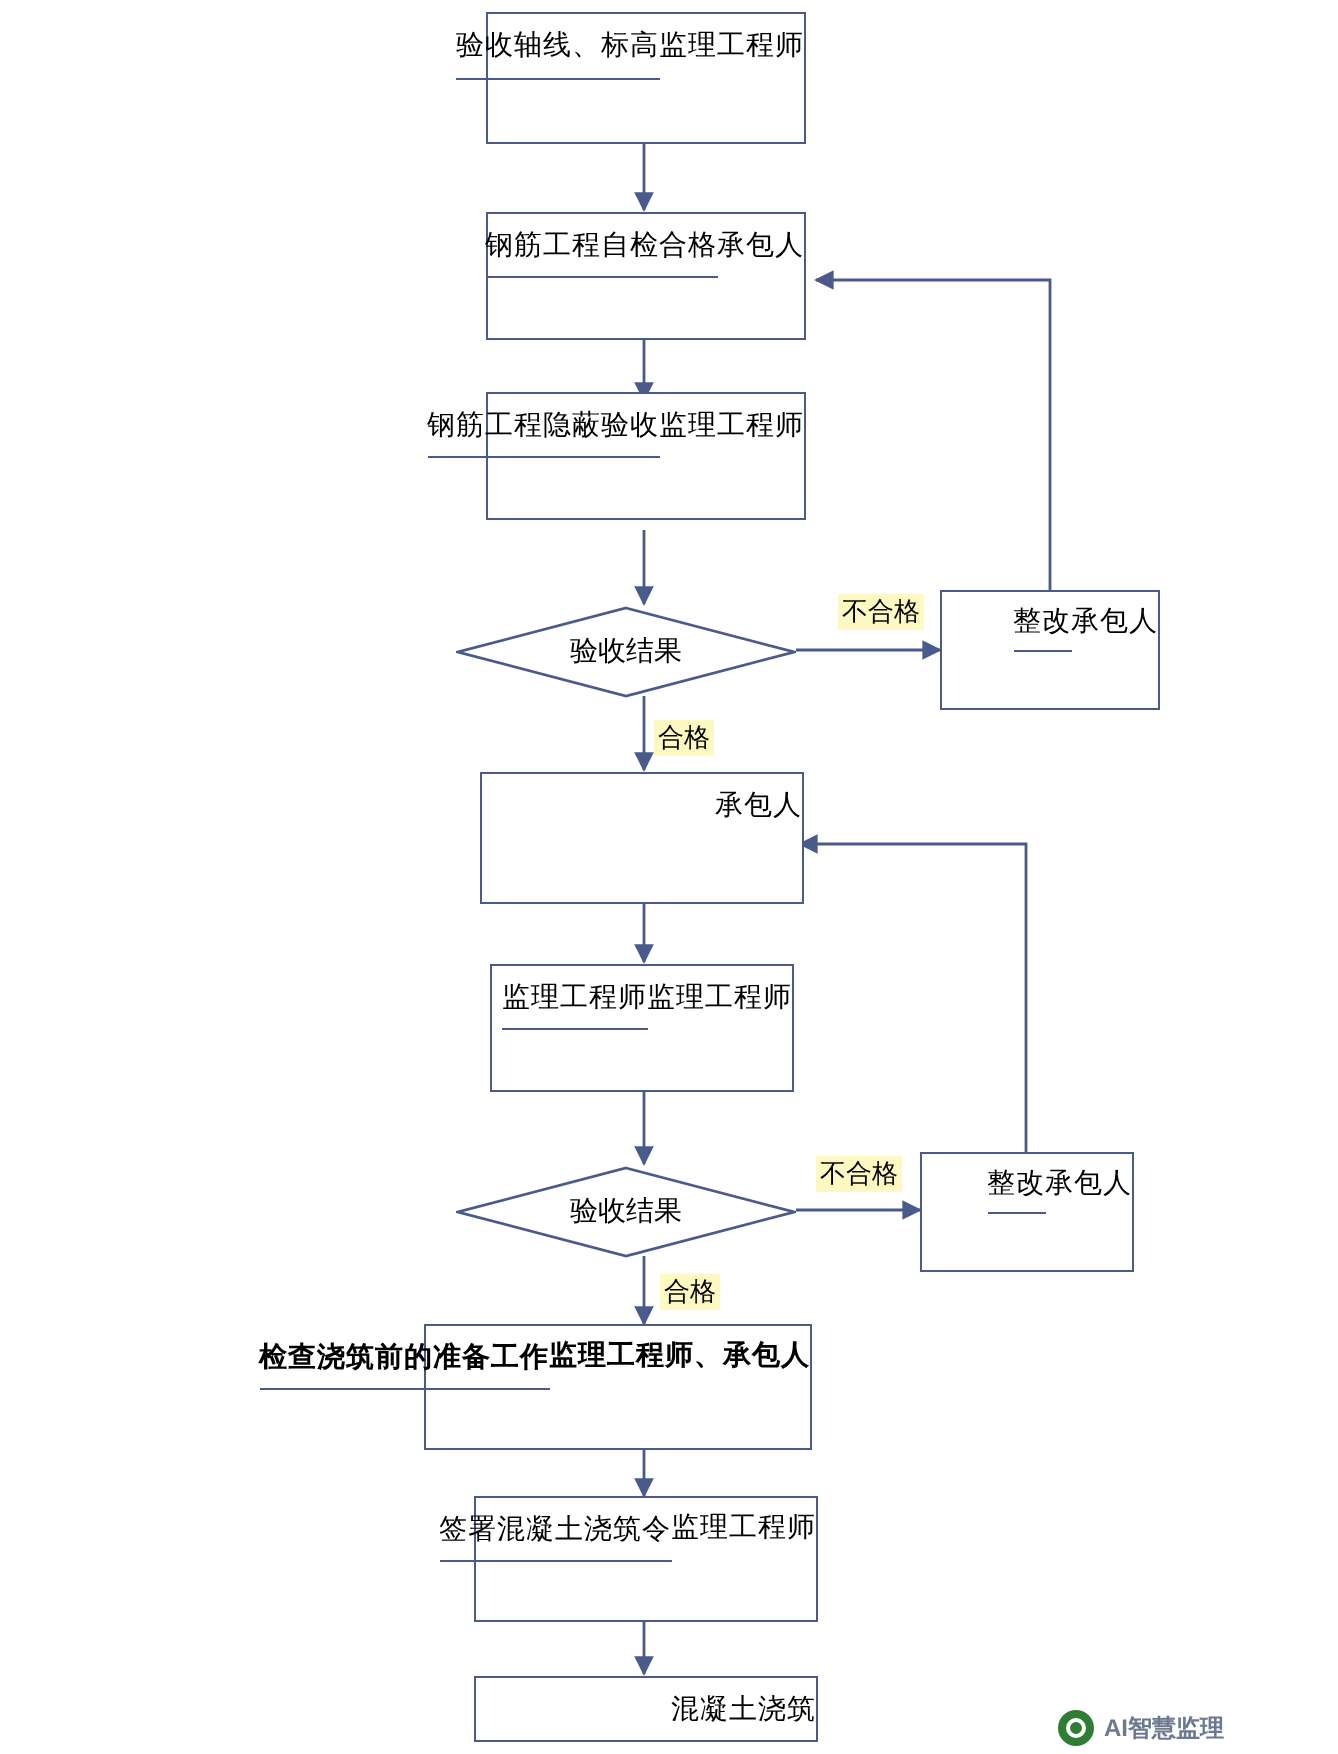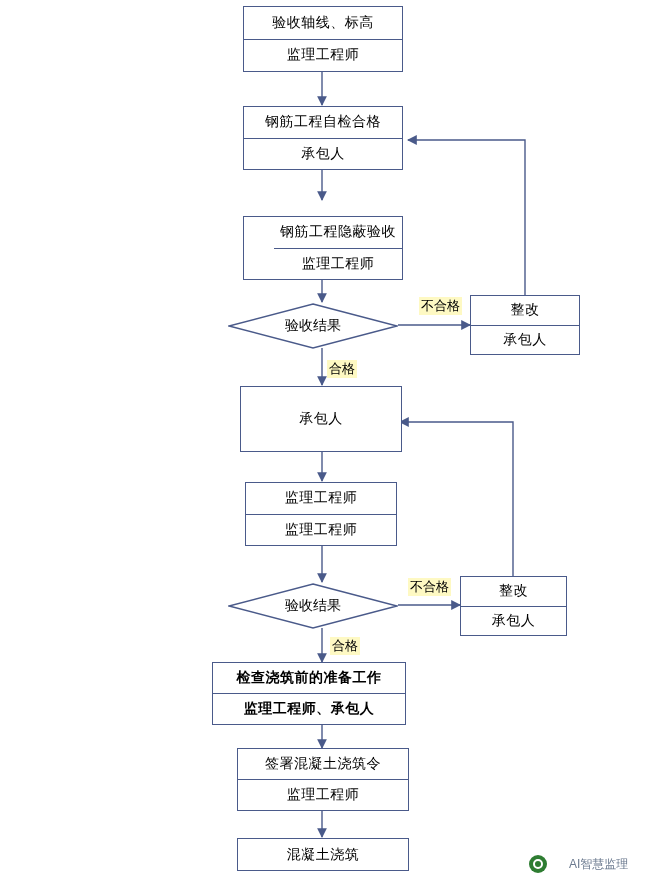--- a/index.html
+++ b/index.html
@@ -16,22 +16,22 @@
     height: 877px;
     background: #ffffff;
     overflow: hidden;
   }
   .node {
     position: absolute;
     box-sizing: border-box;
     border: 1px solid #4a5a8a;
     background: #ffffff;
     display: flex;
-    flex-direction: column;
-    justify-content: center;
+    flex-direction: row;
+    justify-content: flex-end;
   }
   .node .cell {
     box-sizing: border-box;
     display: flex;
     align-items: center;
     justify-content: center;
     color: #000000;
     font-size: 14px;
     letter-spacing: 0.5px;
     white-space: nowrap;
@@ -74,21 +74,22 @@
   #lines {
     position: absolute;
     left: 0;
     top: 0;
     pointer-events: none;
   }
   .watermark {
     position: absolute;
     display: flex;
     align-items: center;
-    gap: 22px;
+    gap: 5px;
+    font-weight: bold;
   }
   .wm-logo {
     width: 18px;
     height: 18px;
     border-radius: 50%;
     background: #2e7d32;
     position: relative;
     flex: none;
   }
   .wm-logo::after {
@@ -152,21 +153,21 @@
   <div class="node" style="left:243px; top:6px; width:160px; height:66px;">
     <div class="cell top" style="height:33px;">验收轴线、标高</div>
     <div class="cell" style="height:32px;">监理工程师</div>
   </div>
 
   <div class="node" style="left:243px; top:106px; width:160px; height:64px;">
     <div class="cell top" style="height:32px;">钢筋工程自检合格</div>
     <div class="cell" style="height:31px;">承包人</div>
   </div>
 
-  <div class="node" style="left:243px; top:216px; width:160px; height:64px;padding-left:30px;">
+  <div class="node" style="left:243px; top:196px; width:160px; height:64px;padding-left:30px;">
     <div class="cell top" style="height:32px;">钢筋工程隐蔽验收</div>
     <div class="cell" style="height:31px;">监理工程师</div>
   </div>
 
   <div class="diamond-wrap" style="left:228px; top:303px; width:170px; height:46px;">
     <svg width="170" height="46">
       <polygon points="85,1 169,23 85,45 1,23" fill="#ffffff" stroke="#4a5a8a" stroke-width="1.4"></polygon>
     </svg>
     <div class="diamond-label">验收结果</div>
   </div>

